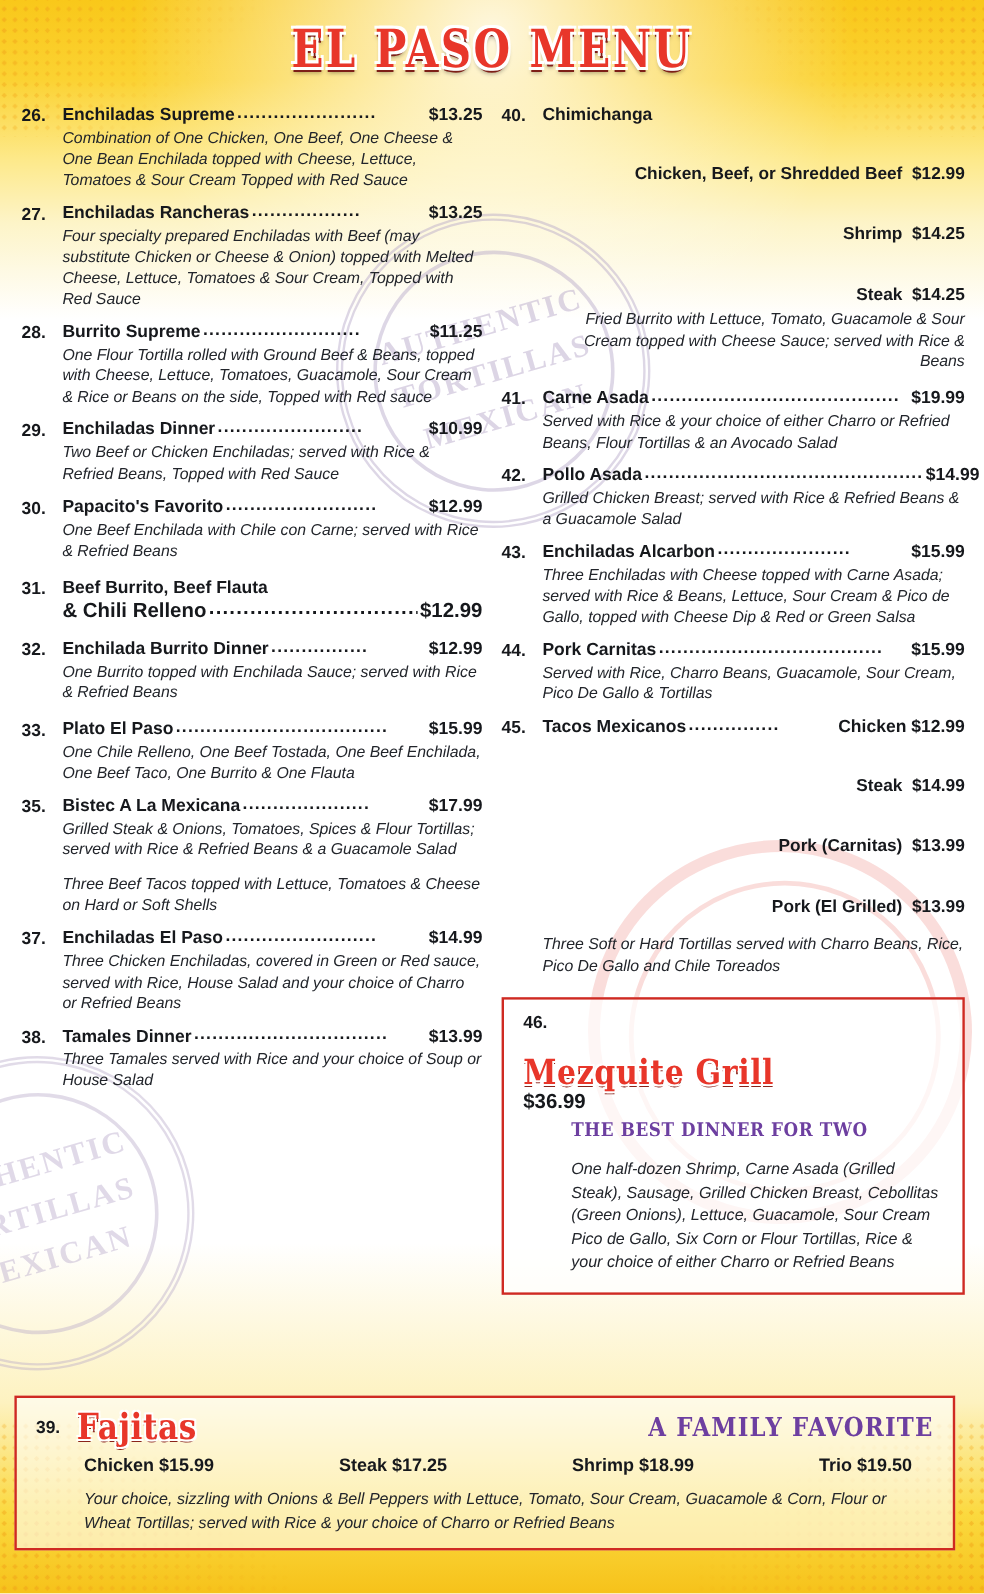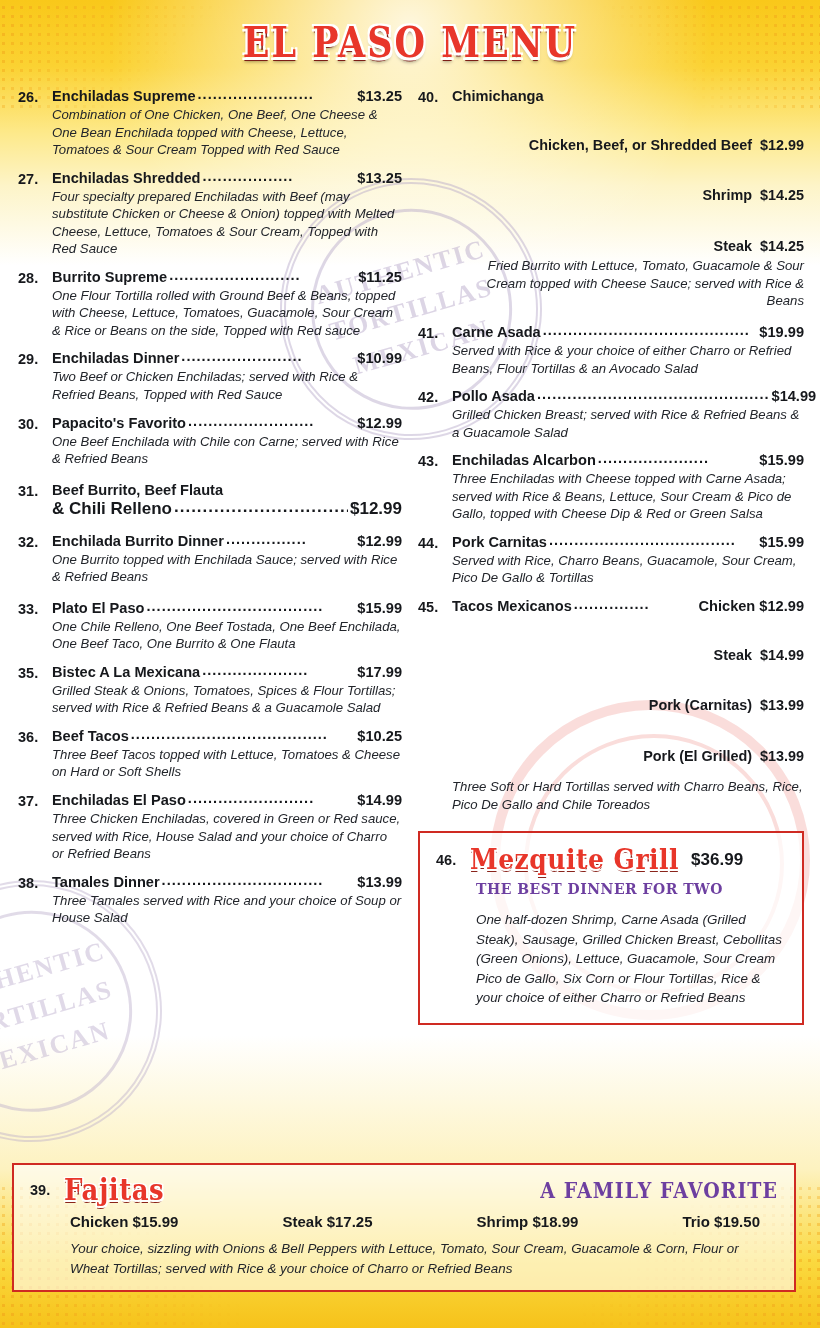--- a/index.html
+++ b/index.html
@@ -193,21 +193,22 @@
   .mezquite-box {
     position: relative;
     margin: 18px 0 0 0;
     border: 2px solid #cf2a22;
     background: rgba(255,255,255,0.72);
     padding: 12px 16px 16px 16px;
     z-index: 4;
   }
   .mez-head {
     display: flex;
-    align-items: center;
+    align-items: flex-start;
+    flex-direction: column;
   }
   .mez-num {
     width: 34px;
     flex: 0 0 34px;
     font-size: 14.5px;
     font-weight: bold;
     color: #16181c;
   }
   .mez-title {
     font-family: "DejaVu Serif", serif;
@@ -349,21 +350,21 @@
             <span class="price">$13.25</span>
           </div>
         </div>
         <div class="desc">Combination of One Chicken, One Beef, One Cheese &amp; One Bean Enchilada topped with Cheese, Lettuce, Tomatoes &amp; Sour Cream Topped with Red Sauce</div>
       </div>
 
       <div class="item">
         <div class="item-head">
           <div class="num">27.</div>
           <div class="title-line">
-            <span class="nm">Enchiladas Shredded</span>
+            <span class="nm">Enchiladas Rancheras</span>
             <span class="lead">..................</span>
             <span class="price">$13.25</span>
           </div>
         </div>
         <div class="desc">Four specialty prepared Enchiladas with Beef (may substitute Chicken or Cheese &amp; Onion) topped with Melted Cheese, Lettuce, Tomatoes &amp; Sour Cream, Topped with Red Sauce</div>
       </div>
 
       <div class="item">
         <div class="item-head">
           <div class="num">28.</div>
@@ -444,28 +445,20 @@
           <div class="title-line">
             <span class="nm">Bistec A La Mexicana</span>
             <span class="lead">.....................</span>
             <span class="price">$17.99</span>
           </div>
         </div>
         <div class="desc">Grilled Steak &amp; Onions, Tomatoes, Spices &amp; Flour Tortillas; served with Rice &amp; Refried Beans &amp; a Guacamole Salad</div>
       </div>
 
       <div class="item">
-        <div class="item-head">
-          <div class="num">36.</div>
-          <div class="title-line">
-            <span class="nm">Beef Tacos</span>
-            <span class="lead">.......................................</span>
-            <span class="price">$10.25</span>
-          </div>
-        </div>
         <div class="desc">Three Beef Tacos topped with Lettuce, Tomatoes &amp; Cheese on Hard or Soft Shells</div>
       </div>
 
       <div class="item">
         <div class="item-head">
           <div class="num">37.</div>
           <div class="title-line">
             <span class="nm">Enchiladas El Paso</span>
             <span class="lead">.........................</span>
             <span class="price">$14.99</span>

